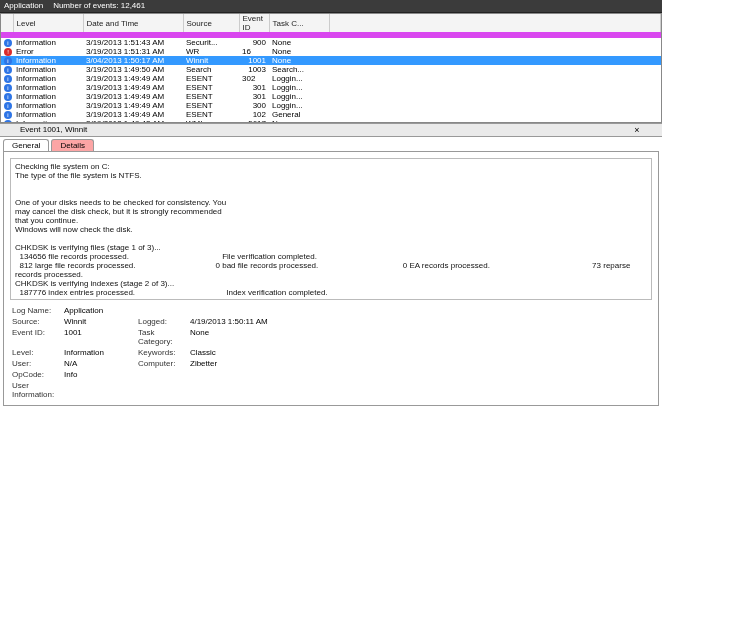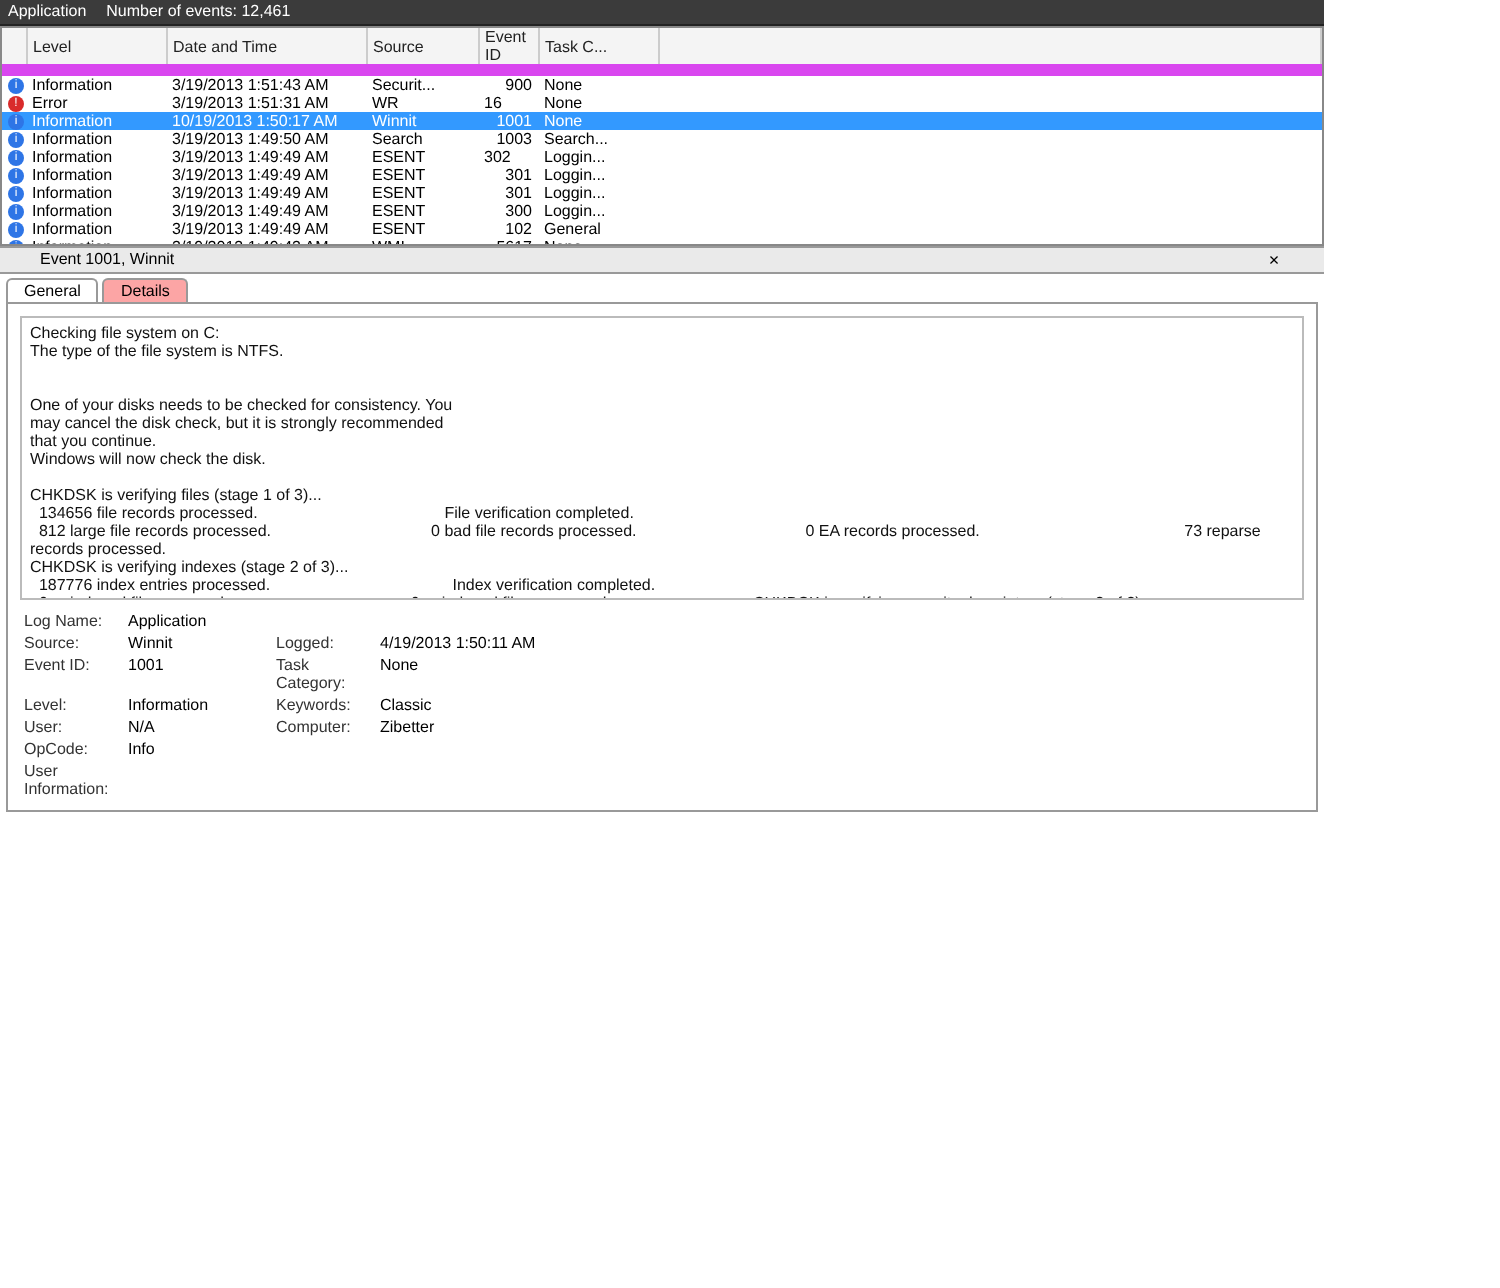--- a/index.html
+++ b/index.html
@@ -92,21 +92,21 @@
               <td>Error</td>
               <td>3/19/2013 1:51:31 AM</td>
               <td>WR</td>
               <td style="text-align:left">16</td>
               <td>None</td>
               <td></td>
             </tr>
             <tr class="sel">
               <td><span class="ico ico-info">i</span></td>
               <td>Information</td>
-              <td>10/19/2013 1:50:17 AM</td>
+              <td>3/04/2013 1:50:17 AM</td>
               <td>Winnit</td>
               <td style="text-align:right">1001</td>
               <td>None</td>
               <td></td>
             </tr>
             <tr>
               <td><span class="ico ico-info">i</span></td>
               <td>Information</td>
               <td>3/19/2013 1:49:50 AM</td>
               <td>Search</td>

